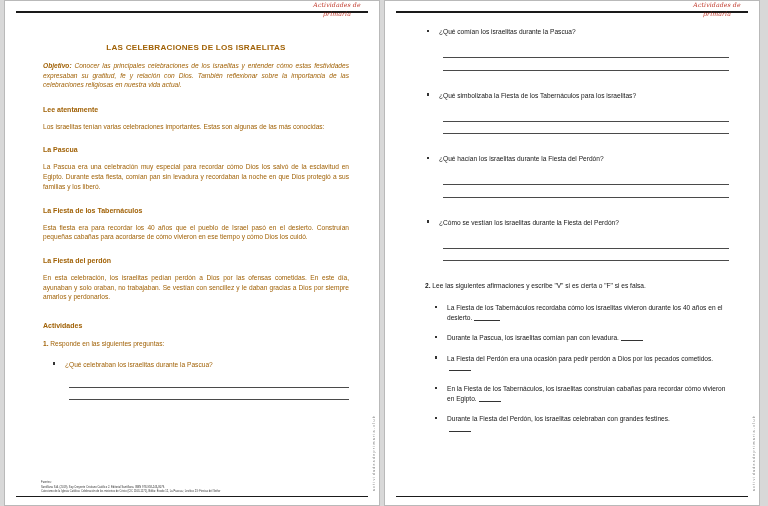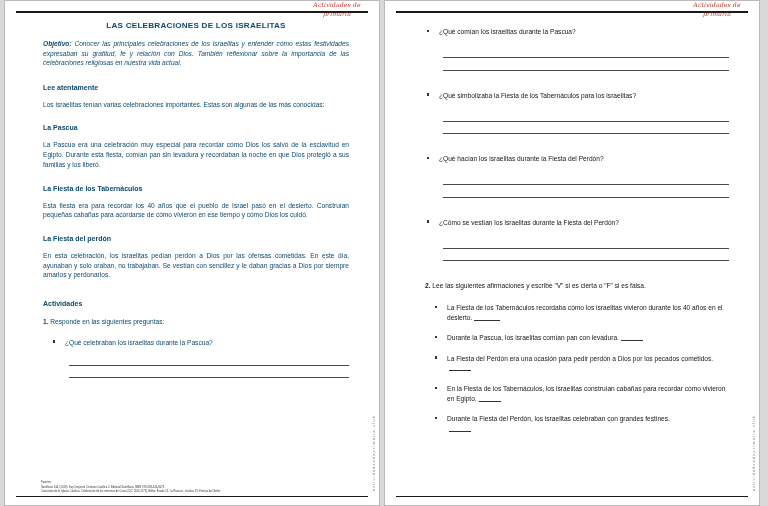--- a/index.html
+++ b/index.html
@@ -63,22 +63,22 @@
     font-size: 6.2px;
     line-height: 8.5px;
     letter-spacing: 0.1px;
     z-index: 5;
   }
   .logo .l2 { display: block; }
   .content {
     position: absolute;
     left: 38px;
     right: 30px;
-    top: 16px;
-    color: #0c4a6e;
+    top: 38px;
+    color: #a16207;
   }
   .doc-title {
     text-align: center;
     font-weight: bold;
     font-size: 8.1px;
     letter-spacing: 0.25px;
     margin: 4px 0 9px 0;
   }
   .objective {
     font-style: italic;

